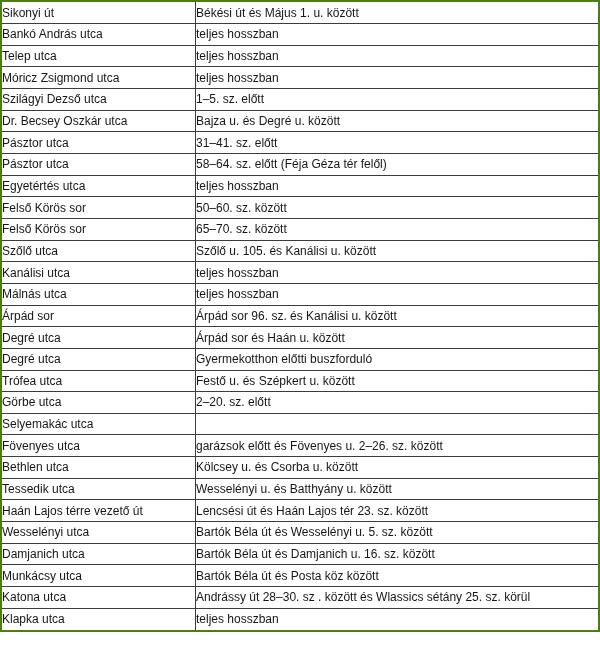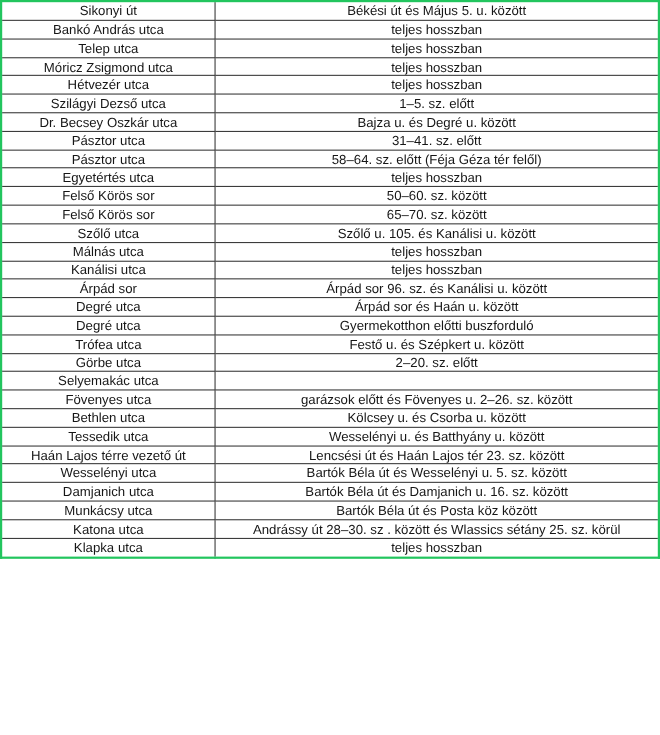--- a/index.html
+++ b/index.html
@@ -5,29 +5,28 @@
   html, body {
     margin: 0;
     padding: 0;
     background: #ffffff;
     width: 600px;
     height: 668px;
     overflow: hidden;
   }
   table.closures {
     width: 600px;
-    height: 508px;
+    height: 632px;
     table-layout: fixed;
     border-collapse: collapse;
     background: #ffffff;
     font-family: "Liberation Sans", "DejaVu Sans", sans-serif;
     font-size: 12px;
     color: #161616;
-    border: 2px solid #22c55e;
-    text-align: center;
+    border: 2px solid #4d7c0f;
   }
   table.closures td {
     border: 1px solid #3c3c3c;
     vertical-align: middle;
     white-space: nowrap;
     overflow: hidden;
     padding: 0;
     line-height: 1;
   }
   td.col-street {
@@ -38,36 +37,32 @@
     padding-left: 44px;
   }
 </style>
 </head>
 <body>
 
 <table class="closures">
   <tbody id="table-body">
       <tr>
         <td class="col-street">Sikonyi út</td>
-        <td class="col-section">Békési út és Május 5. u. között</td>
+        <td class="col-section">Békési út és Május 1. u. között</td>
       </tr>
       <tr>
         <td class="col-street">Bankó András utca</td>
         <td class="col-section">teljes hosszban</td>
       </tr>
       <tr>
         <td class="col-street">Telep utca</td>
         <td class="col-section">teljes hosszban</td>
       </tr>
       <tr>
         <td class="col-street">Móricz Zsigmond utca</td>
-        <td class="col-section">teljes hosszban</td>
-      </tr>
-      <tr>
-        <td class="col-street">Hétvezér utca</td>
         <td class="col-section">teljes hosszban</td>
       </tr>
       <tr>
         <td class="col-street">Szilágyi Dezső utca</td>
         <td class="col-section">1–5. sz. előtt</td>
       </tr>
       <tr>
         <td class="col-street">Dr. Becsey Oszkár utca</td>
         <td class="col-section">Bajza u. és Degré u. között</td>
       </tr>
@@ -89,25 +84,25 @@
       </tr>
       <tr>
         <td class="col-street">Felső Körös sor</td>
         <td class="col-section">65–70. sz. között</td>
       </tr>
       <tr>
         <td class="col-street">Szőlő utca</td>
         <td class="col-section">Szőlő u. 105. és Kanálisi u. között</td>
       </tr>
       <tr>
-        <td class="col-street">Málnás utca</td>
+        <td class="col-street">Kanálisi utca</td>
         <td class="col-section">teljes hosszban</td>
       </tr>
       <tr>
-        <td class="col-street">Kanálisi utca</td>
+        <td class="col-street">Málnás utca</td>
         <td class="col-section">teljes hosszban</td>
       </tr>
       <tr>
         <td class="col-street">Árpád sor</td>
         <td class="col-section">Árpád sor 96. sz. és Kanálisi u. között</td>
       </tr>
       <tr>
         <td class="col-street">Degré utca</td>
         <td class="col-section">Árpád sor és Haán u. között</td>
       </tr>

